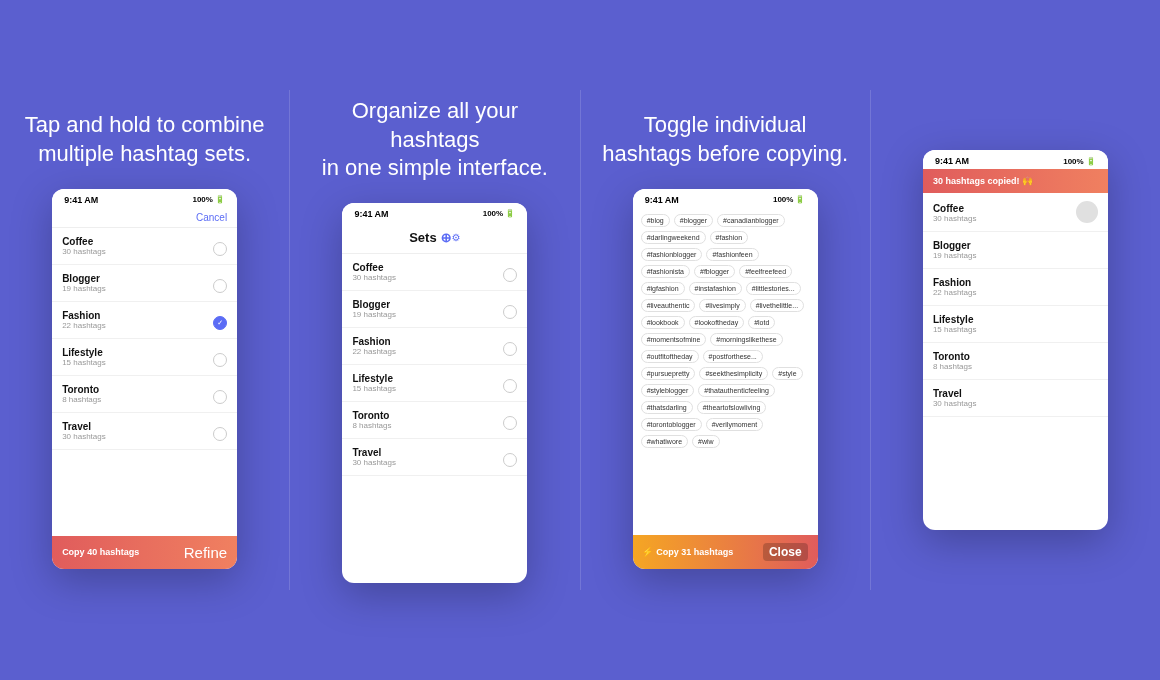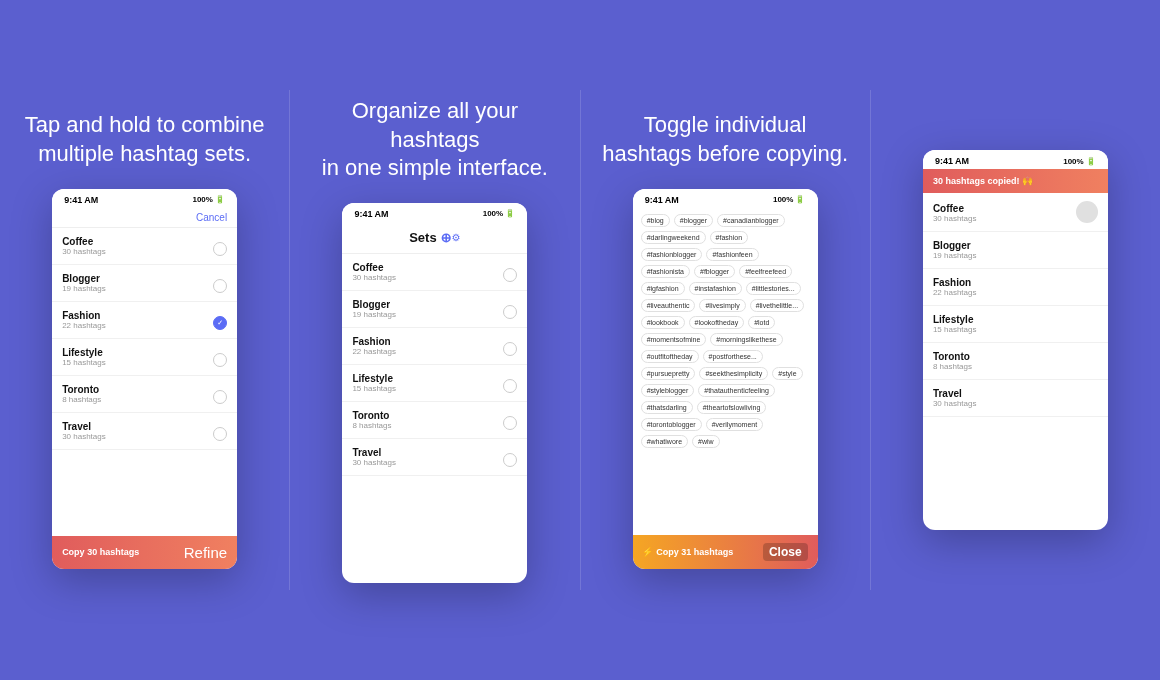--- a/index.html
+++ b/index.html
@@ -235,21 +235,21 @@
       </div>
       <div class="list-item">
         <div class="list-item-left">
             <span class="list-item-name">Travel</span>
             <span class="list-item-count">30 hashtags</span>
           </div>
         <div class="list-item-circle"></div>
       </div>
     </div>
     <div class="phone-bottom-bar">
-      <span>Copy 30 hashtags</span>
+      <span>Copy 40 hashtags</span>
       <span class="bottom-refine">Refine</span>
     </div>
   </div>
 </div>
 
 <div class="divider"></div>
 
 <div class="panel">
   <p class="panel-text">Organize all your hashtags<br>in one simple interface.</p>
   <div class="phone">

